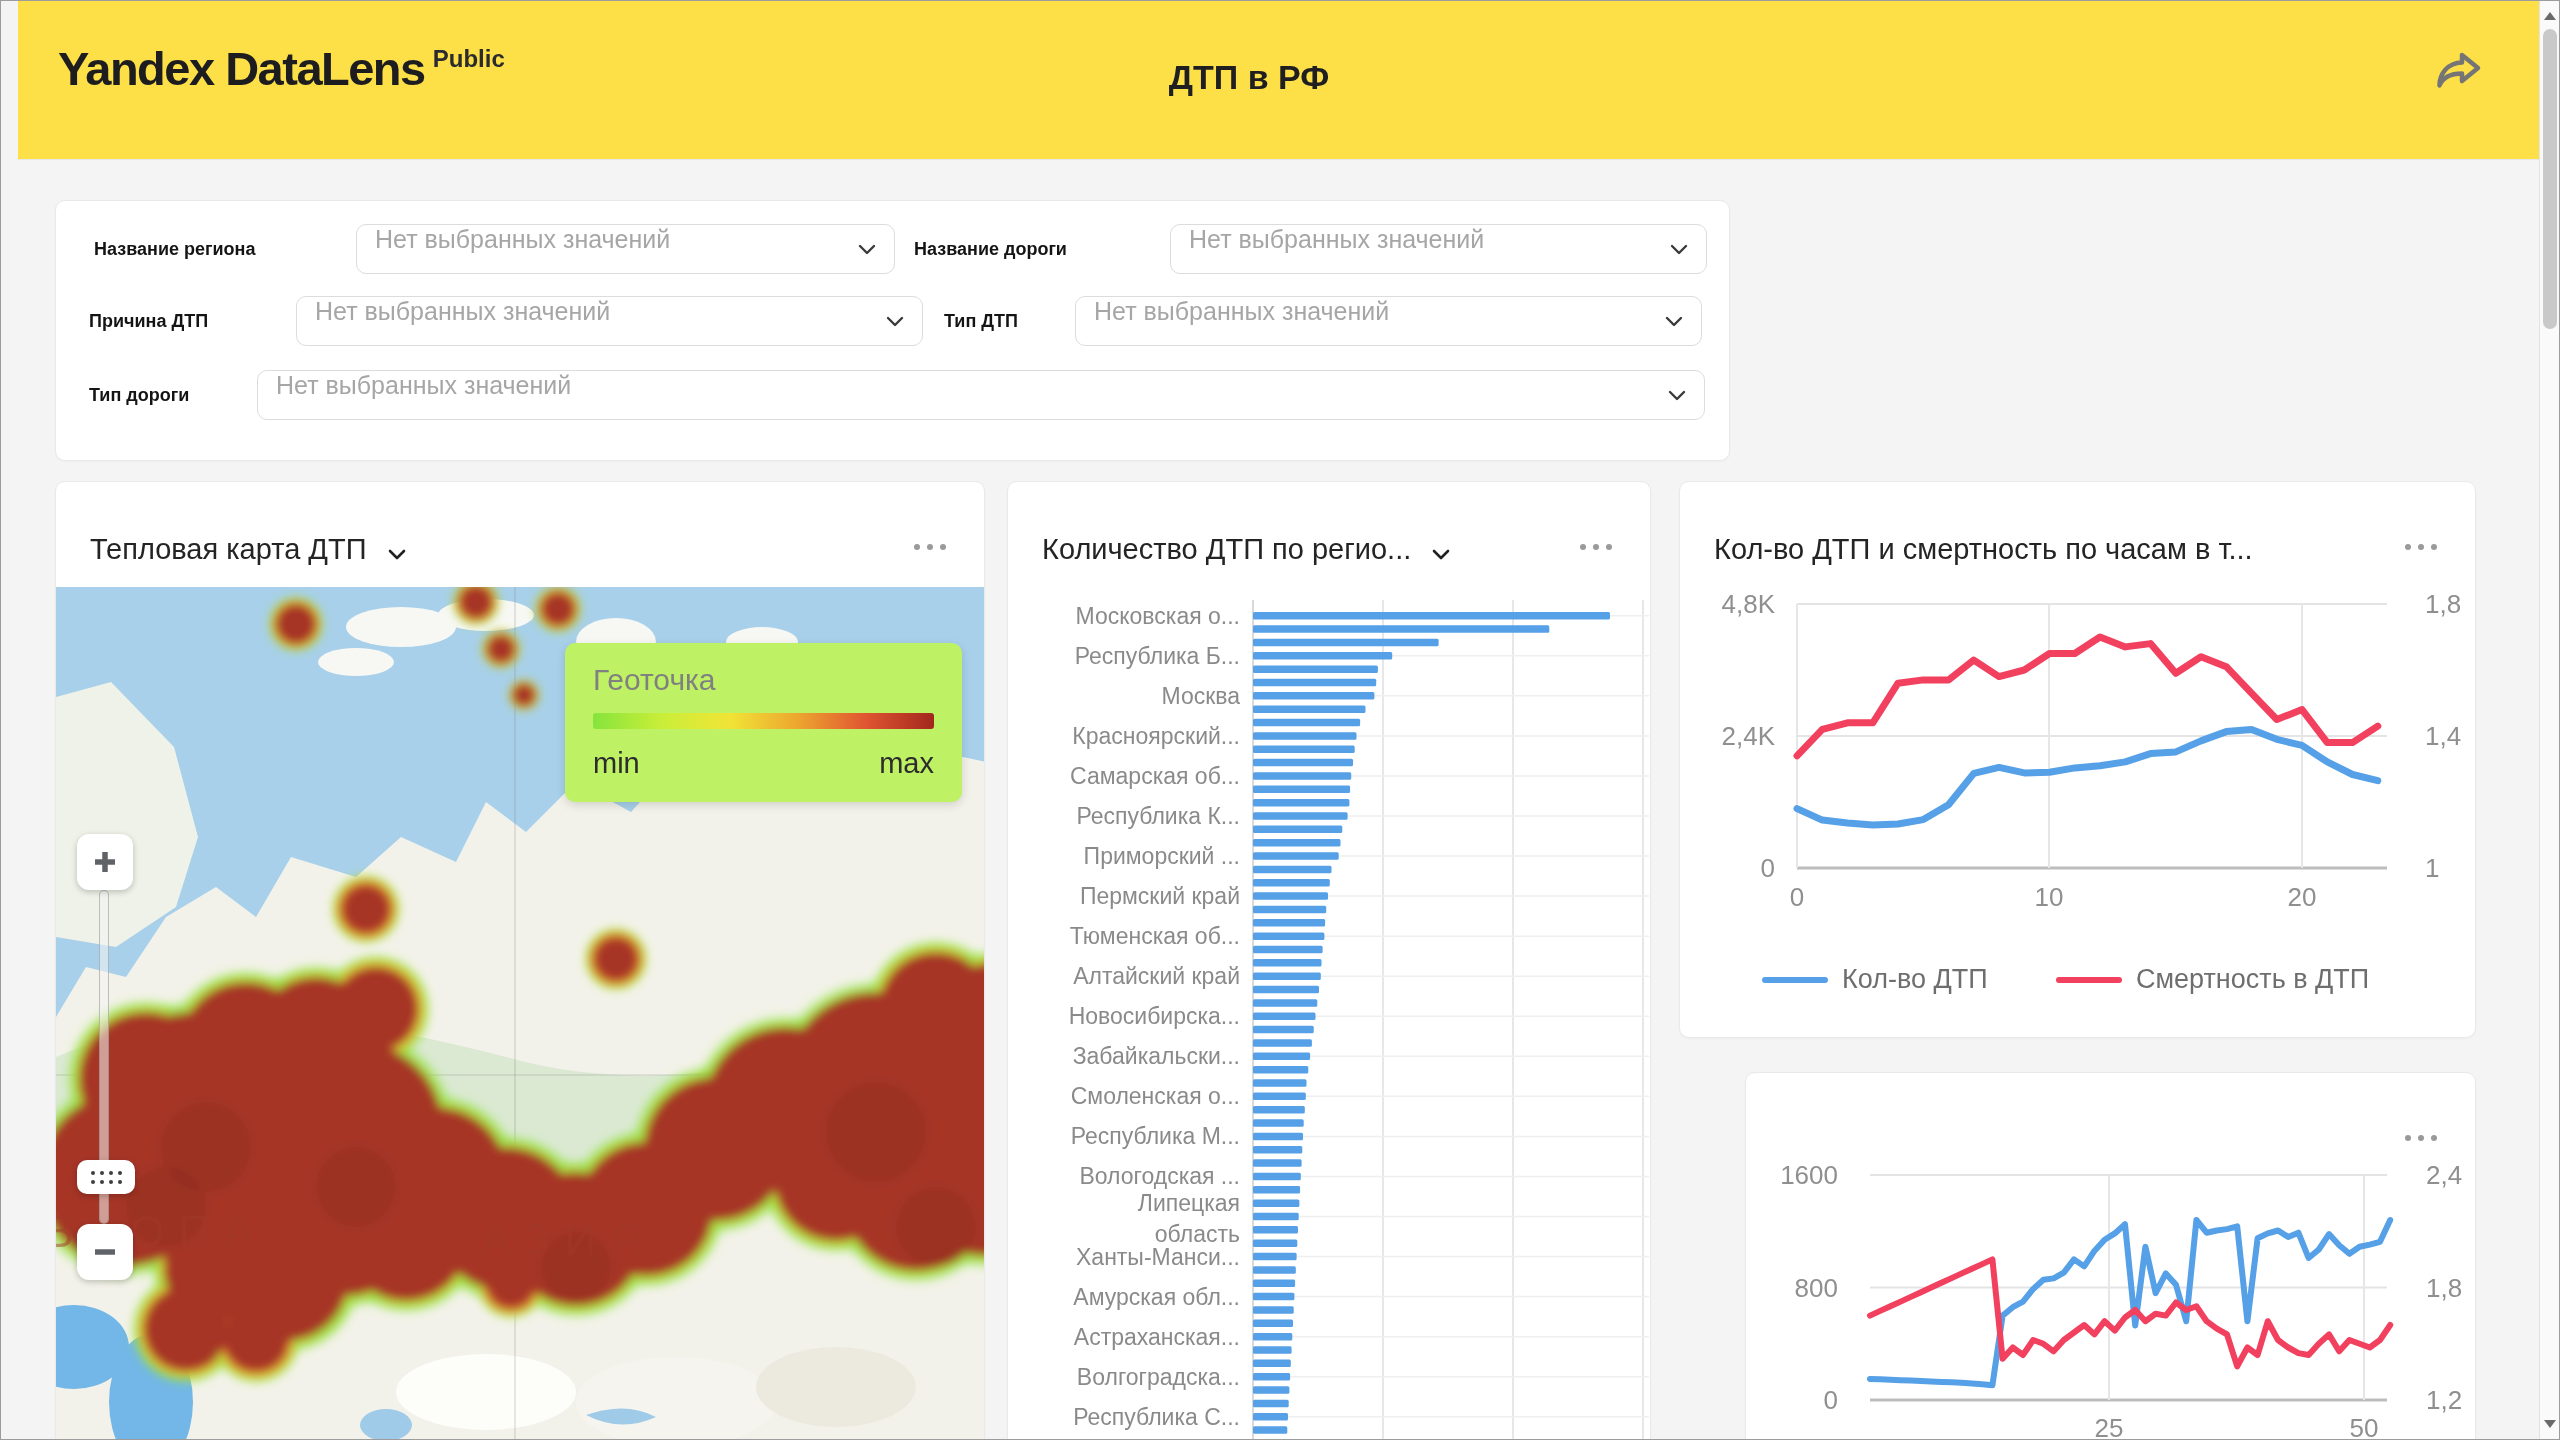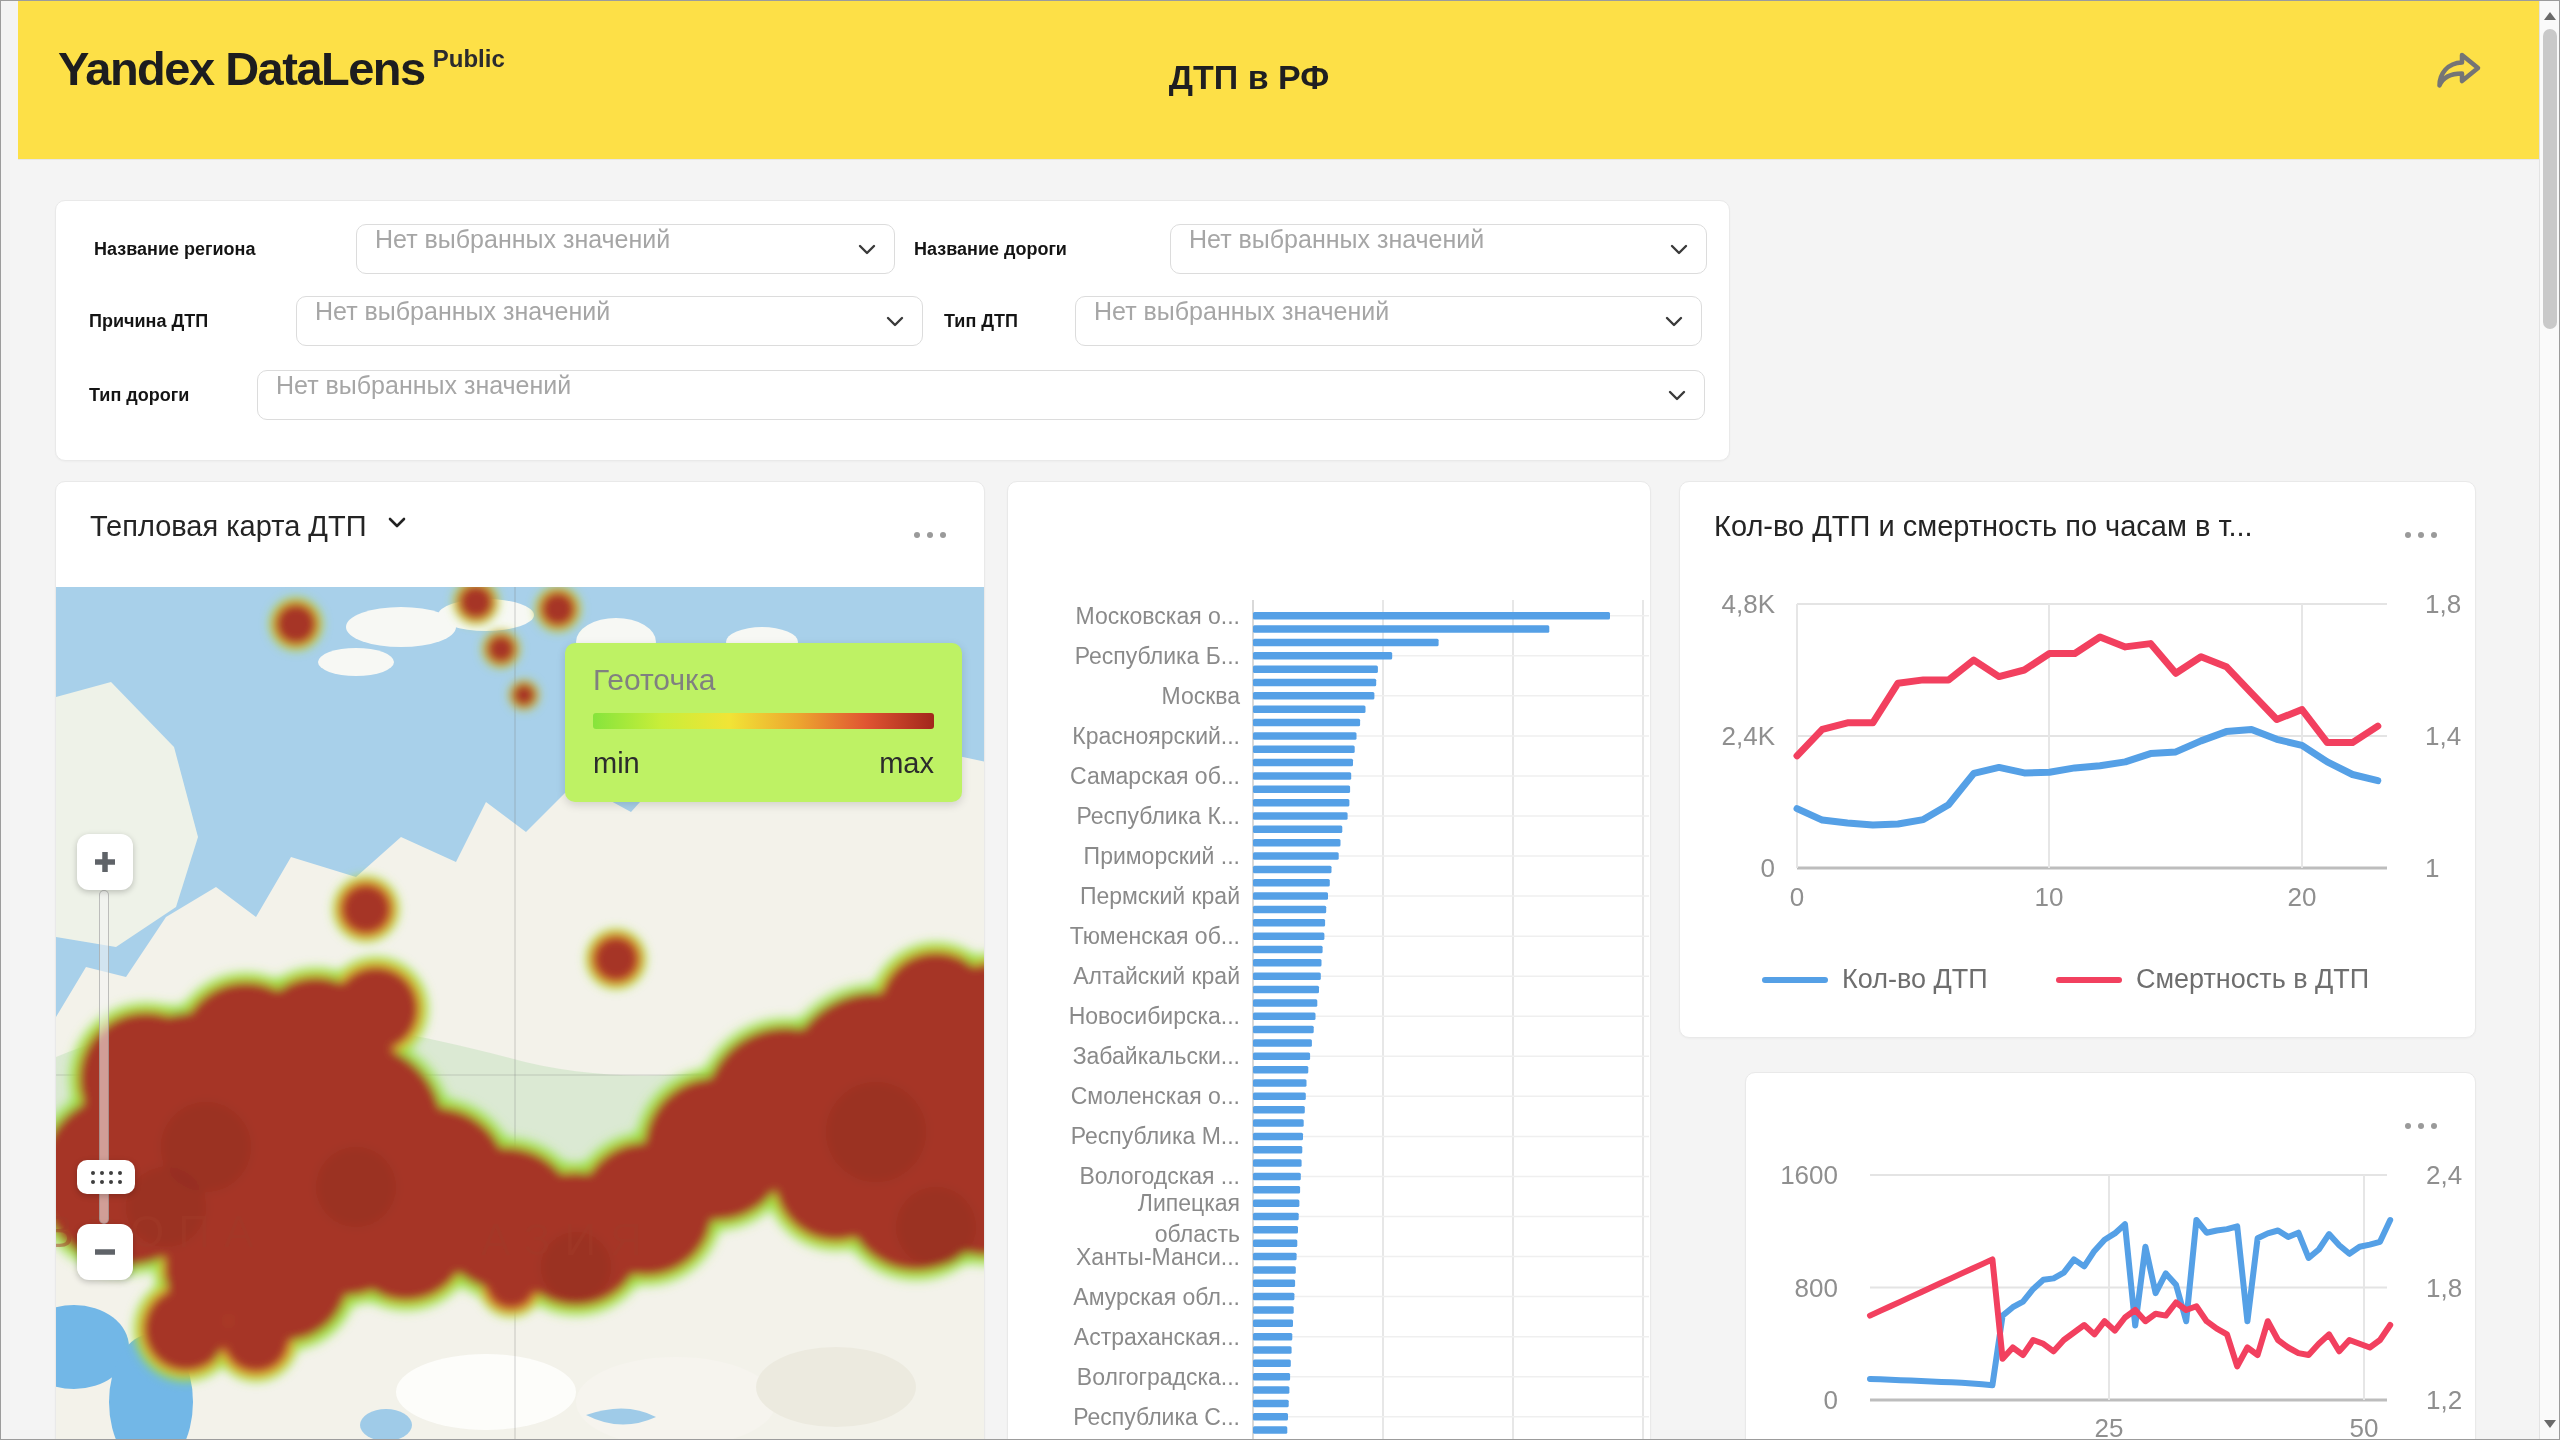--- a/index.html
+++ b/index.html
@@ -15,21 +15,21 @@
   .dash-title{position:absolute;left:1231px;top:57px;transform:translateX(-50%);font-size:34px;font-weight:700;color:#1f1f21}
   .share-btn{position:absolute;left:2410px;top:44px;width:60px;height:54px;display:flex;align-items:center;justify-content:center;cursor:pointer}
 
   
   .card{position:absolute;background:#fff;border:1px solid #e9e9e9;border-radius:10px;box-shadow:0 1px 2px rgba(0,0,0,.03)}
   #card-filters{left:54px;top:199px;width:1675px;height:261px}
   #card-heat{left:54px;top:480px;width:930px;height:970px}
   #card-bar{left:1006px;top:480px;width:644px;height:970px}
   #card-line1{left:1678px;top:480px;width:797px;height:557px}
   #card-line2{left:1744px;top:1071px;width:731px;height:400px}
-  .card-head{position:absolute;top:28px;left:34px;right:28px;height:44px;display:flex;align-items:flex-start;z-index:3}
+  .card-head{position:absolute;top:40px;left:34px;right:28px;height:44px;display:flex;align-items:flex-end;z-index:3}
   .card-title{font-size:29px;color:#242424;white-space:nowrap}
   .head-chev{margin-left:18px;display:flex;align-items:center}
   .dots{position:absolute;right:4px;top:16px;display:flex;gap:7px;cursor:pointer;padding:6px}
   .dots i{width:6px;height:6px;border-radius:50%;background:#9a9a9a}
 
   
   .f-label{position:absolute;font-size:18px;font-weight:700;color:#141414;line-height:50px;white-space:nowrap}
   .f-select{position:absolute;height:50px;background:#fff;border:1px solid #dcdcdc;border-radius:10px;display:flex;align-items:flex-start;cursor:pointer}
   .f-select .ph{font-size:25px;color:#a6a6a6;padding-left:18px;white-space:nowrap;overflow:hidden}
   .f-select .chev{position:absolute;right:16px;top:50%;transform:translateY(-50%);display:flex}
@@ -311,20 +311,33 @@
         <span>
             <svg width="28" height="28" viewBox="0 0 28 28">
               <path d="M4 14 H24" stroke="#5f6368" stroke-width="5.5"></path>
             </svg>
           </span>
       </div>
     </div>
   </section>
 
   <section class="card" id="card-bar">
+    <div class="card-head">
+      <span class="card-title">Количество ДТП по регио...</span>
+      <span class="head-chev">
+          <svg width="24" height="24" viewBox="0 0 24 24">
+            <path d="M5 9 L12 16 L19 9" fill="none" stroke="#222" stroke-width="2.6" stroke-linecap="round" stroke-linejoin="round"></path>
+          </svg>
+        </span>
+      <span class="dots">
+          <i></i>
+          <i></i>
+          <i></i>
+        </span>
+    </div>
     <svg class="chart-svg" id="bar-svg" width="644" height="970" viewBox="0 0 644 970">
         <line x1="375" y1="118" x2="375" y2="970" stroke="#e7e7e7" stroke-width="2"></line>
         <line x1="505" y1="118" x2="505" y2="970" stroke="#e7e7e7" stroke-width="2"></line>
         <line x1="635" y1="118" x2="635" y2="970" stroke="#e7e7e7" stroke-width="2"></line>
         <line x1="245" y1="118" x2="245" y2="970" stroke="#d9d9d9" stroke-width="2"></line>
         <line x1="245" y1="133.75" x2="641" y2="133.75" stroke="#efefef" stroke-width="1.5"></line>
         <text x="232" y="141.75" text-anchor="end" fill="#8a8a8a" font-size="23">Московская о...</text>
         <rect x="245" y="130" width="357.0" height="7.5" rx="1.5" fill="#55a0e6"></rect>
         <rect x="245" y="143.35" width="296.3" height="7.5" rx="1.5" fill="#55a0e6"></rect>
         <rect x="245" y="156.7" width="185.6" height="7.5" rx="1.5" fill="#55a0e6"></rect>

